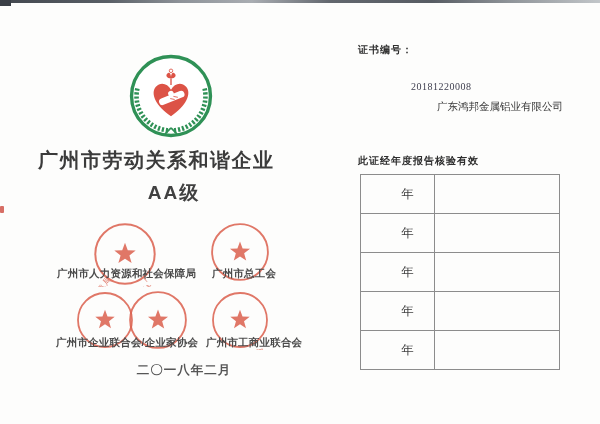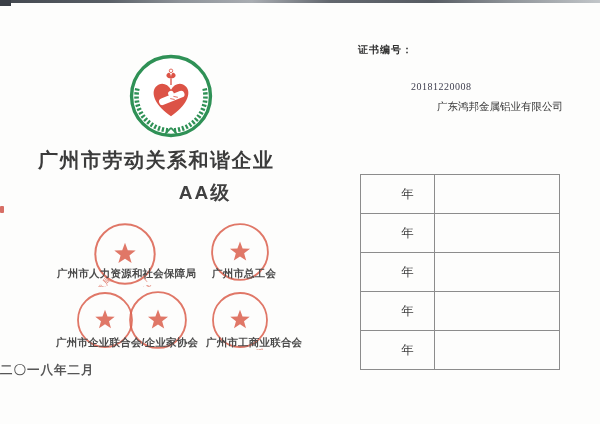--- a/index.html
+++ b/index.html
@@ -11,33 +11,33 @@
   .scan-top{position:absolute;left:0;top:0;width:600px;height:3px;
     background:linear-gradient(to right,#42474e 0%,#595f66 18%,#8d9298 30%,#a9adb2 42%,#62676e 55%,#575c63 72%,#8f9499 85%,#c2c6c9 100%);}
   .corner-blob{position:absolute;left:0;top:0;width:11px;height:6px;background:#3a3f46;}
   .red-speck{position:absolute;left:0;top:206px;width:4px;height:7px;background:#cd4a3e;opacity:.8;border-radius:1px;}
 
   
   .logo{position:absolute;left:129px;top:54px;width:84px;height:84px;}
   .title-main{position:absolute;left:0;top:147px;width:348px;text-align:left;
     font-size:20px;font-weight:bold;letter-spacing:1.5px;color:#3b3b3b;margin-left:38px;}
   .title-grade{position:absolute;left:0;top:180px;width:348px;text-align:center;
-    font-size:19px;font-weight:bold;letter-spacing:2px;color:#414141;padding-left:31px;}
+    font-size:19px;font-weight:bold;letter-spacing:2px;color:#414141;}
   .seal{position:absolute;z-index:2;opacity:.85;}
   .seal1{left:92px;top:221px;width:66px;height:66px;}
   .seal2{left:209px;top:221px;width:62px;height:62px;}
   .seal3{left:75px;top:290px;width:60px;height:60px;}
   .seal4{left:127px;top:289px;width:62px;height:62px;}
   .seal5{left:210px;top:290px;width:60px;height:60px;}
   .caption{position:absolute;z-index:3;font-size:10.5px;font-weight:600;color:#4a4a4a;letter-spacing:0.2px;}
   .cap1{left:57px;top:267px;}
   .cap2{left:212px;top:267px;}
   .cap3{left:56px;top:336px;text-align:center;}
   .cap4{left:206px;top:336px;}
-  .issue-date{position:absolute;left:0;top:362px;width:368px;text-align:left;
+  .issue-date{position:absolute;left:0;top:362px;width:368px;text-align:center;
     font-size:12.5px;letter-spacing:1px;color:#565656;font-weight:600;}
 
   
   .field-label{position:absolute;font-size:10px;font-weight:bold;letter-spacing:1px;color:#2e2e2e;}
   .lbl-certno{left:358px;top:43px;}
   .lbl-holder{left:358px;top:94px;}
   .lbl-note{left:358px;top:154px;}
   .val-certno{position:absolute;left:411px;top:49px;font-family:"Liberation Serif",serif;
     font-size:10px;color:#3d3d4d;letter-spacing:0.5px;margin-top:32px;}
   .val-holder{position:absolute;left:437px;top:100px;font-family:Liberation Serif, serif;
@@ -142,20 +142,21 @@
   <div class="caption cap3">广州市企业联合会/企业家协会</div>
   <div class="caption cap4">广州市工商业联合会</div>
 
   <div class="issue-date">二〇一八年二月</div>
 
   <div class="field-label lbl-certno">证书编号：</div>
   <div class="val-certno">20181220008</div>
 
   <div class="val-holder">广东鸿邦金属铝业有限公司</div>
 
+  <div class="field-label lbl-note">此证经年度报告核验有效</div>
 
   <div class="verify-table">
     <div class="trow">
       <div class="tcell-year">年</div>
       <div class="tcell-value"></div>
     </div>
     <div class="trow">
       <div class="tcell-year">年</div>
       <div class="tcell-value"></div>
     </div>

